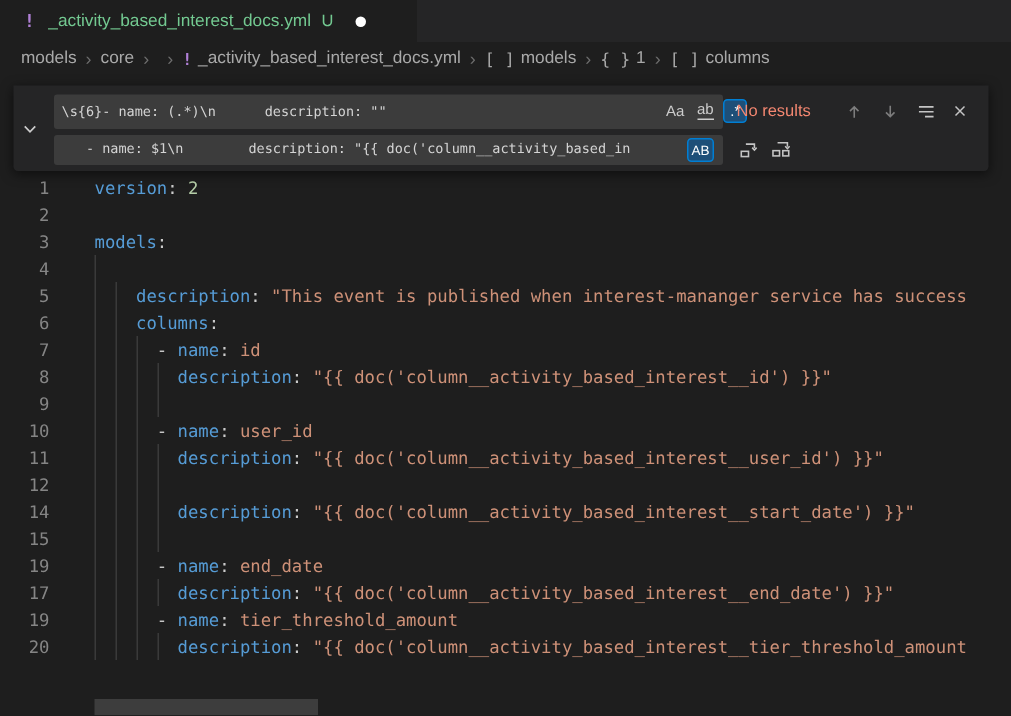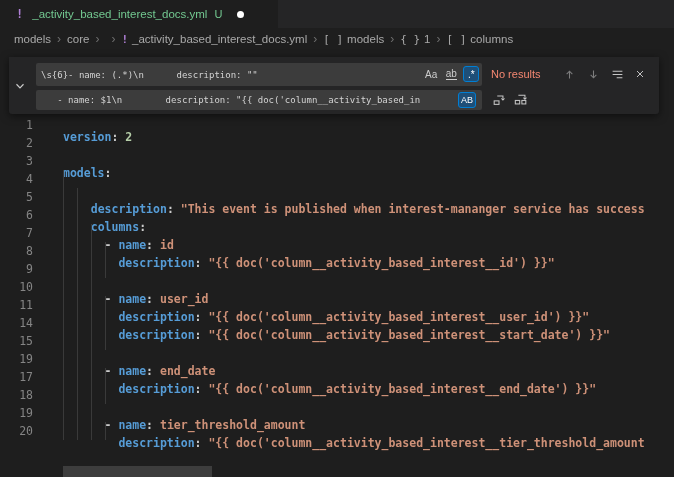--- a/index.html
+++ b/index.html
@@ -22,21 +22,21 @@
        font-size:11.5px;color:#a9a9a9;white-space:nowrap;overflow:hidden;}
   .crumb{display:flex;align-items:center;cursor:pointer;}
   .crumb .ic{margin-right:4px;color:#a9a9a9;font-family:"DejaVu Sans Mono",monospace;font-size:11px;}
   .crumb .ic.purple{color:#b180d7;font-weight:bold;}
   .crumb-sep{color:#6e6e6e;margin:0 6px;font-size:12px;}
   
   .editor{position:absolute;left:0;top:50px;width:674px;height:427px;background:#1e1e1e;overflow:hidden;}
   .code-lines{position:absolute;left:0;top:66px;width:674px;}
   .code-row{position:relative;height:18px;font-family:"DejaVu Sans Mono",monospace;font-size:11.5px;}
   .ln{position:absolute;left:0;top:0;width:33px;text-align:right;color:#858585;line-height:18px;}
-  .code-text{position:absolute;left:63px;top:12px;line-height:18px;white-space:pre;font-weight:bold;}
+  .code-text{position:absolute;left:63px;top:0;line-height:18px;white-space:pre;}
   .guide{position:absolute;top:0;height:18px;width:1px;background:#3a3a3a;}
   .tk-k{color:#569cd6;} .tk-p{color:#cccccc;} .tk-s{color:#ce9178;} .tk-n{color:#b5cea8;}
   .hscroll{position:absolute;left:63px;top:416px;width:149px;height:11px;background:rgba(121,121,121,0.35);}
   
   .find-widget{position:absolute;left:9px;top:57px;width:650px;height:57px;background:#252526;
        box-shadow:0 2px 8px rgba(0,0,0,0.55);border-radius:0 0 3px 3px;z-index:10;}
   .toggle-replace{position:absolute;left:2px;top:20px;width:18px;height:18px;display:flex;
        align-items:center;justify-content:center;cursor:pointer;}
   .find-input,.replace-input{position:absolute;left:27px;width:446px;background:#3c3c3c;border:none;
        color:#d4d4d4;font-family:"DejaVu Sans Mono",monospace;font-size:9px;
@@ -158,20 +158,28 @@
       </div>
       <div class="code-row">
         <span class="ln">11</span>
         <span class="guide" style="left: 63px;"></span>
         <span class="guide" style="left: 76.84px;"></span>
         <span class="guide" style="left: 90.68px;"></span>
         <span class="guide" style="left: 104.52px;"></span>
         <span class="code-text"><span class="tk-p">        </span><span class="tk-k">description</span><span class="tk-p">: </span><span class="tk-s">"{{ doc('column__activity_based_interest__user_id') }}"</span></span>
       </div>
       <div class="code-row">
+        <span class="ln">12</span>
+        <span class="guide" style="left: 63px;"></span>
+        <span class="guide" style="left: 76.84px;"></span>
+        <span class="guide" style="left: 90.68px;"></span>
+        <span class="guide" style="left: 104.52px;"></span>
+        <span class="code-text"></span>
+      </div>
+      <div class="code-row">
         <span class="ln">14</span>
         <span class="guide" style="left: 63px;"></span>
         <span class="guide" style="left: 76.84px;"></span>
         <span class="guide" style="left: 90.68px;"></span>
         <span class="guide" style="left: 104.52px;"></span>
         <span class="code-text"><span class="tk-p">        </span><span class="tk-k">description</span><span class="tk-p">: </span><span class="tk-s">"{{ doc('column__activity_based_interest__start_date') }}"</span></span>
       </div>
       <div class="code-row">
         <span class="ln">15</span>
         <span class="guide" style="left: 63px;"></span>
@@ -187,28 +195,20 @@
         <span class="guide" style="left: 90.68px;"></span>
         <span class="code-text"><span class="tk-p">      - </span><span class="tk-k">name</span><span class="tk-p">: </span><span class="tk-s">end_date</span></span>
       </div>
       <div class="code-row">
         <span class="ln">17</span>
         <span class="guide" style="left: 63px;"></span>
         <span class="guide" style="left: 76.84px;"></span>
         <span class="guide" style="left: 90.68px;"></span>
         <span class="guide" style="left: 104.52px;"></span>
         <span class="code-text"><span class="tk-p">        </span><span class="tk-k">description</span><span class="tk-p">: </span><span class="tk-s">"{{ doc('column__activity_based_interest__end_date') }}"</span></span>
-      </div>
-      <div class="code-row">
-        <span class="ln">18</span>
-        <span class="guide" style="left: 63px;"></span>
-        <span class="guide" style="left: 76.84px;"></span>
-        <span class="guide" style="left: 90.68px;"></span>
-        <span class="guide" style="left: 104.52px;"></span>
-        <span class="code-text"></span>
       </div>
       <div class="code-row">
         <span class="ln">19</span>
         <span class="guide" style="left: 63px;"></span>
         <span class="guide" style="left: 76.84px;"></span>
         <span class="guide" style="left: 90.68px;"></span>
         <span class="code-text"><span class="tk-p">      - </span><span class="tk-k">name</span><span class="tk-p">: </span><span class="tk-s">tier_threshold_amount</span></span>
       </div>
       <div class="code-row">
         <span class="ln">20</span>
@@ -223,21 +223,21 @@
 </div>
 
 <div class="find-widget">
   <div class="toggle-replace">
     <svg width="14" height="14" viewBox="0 0 16 16">
         <polyline points="4,6 8,10.2 12,6" fill="none" stroke="#cccccc" stroke-width="1.3"></polyline>
       </svg>
   </div>
 
   <input class="find-input" spellcheck="false" value="\s{6}- name: (.*)\n      description: &quot;&quot;" style="">
-  <div class="opts" style="left:414px;top:9px;">
+  <div class="opts" style="left:433px;top:9px;">
     <div class="opt">Aa</div>
     <div class="opt">
         <span class="ww">ab</span>
       </div>
     <div class="opt active">.*</div>
   </div>
   <div class="no-results">No results</div>
 
   <div class="fw-btn dim" style="left:551px;top:8px;">
     <svg width="13" height="13" viewBox="0 0 16 16">

